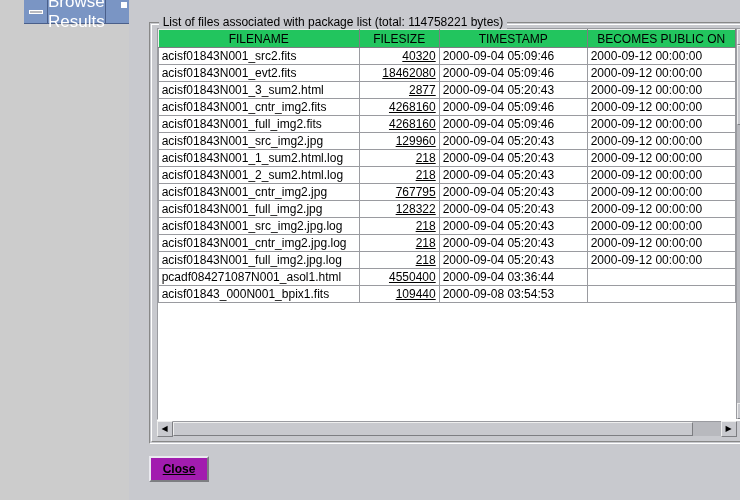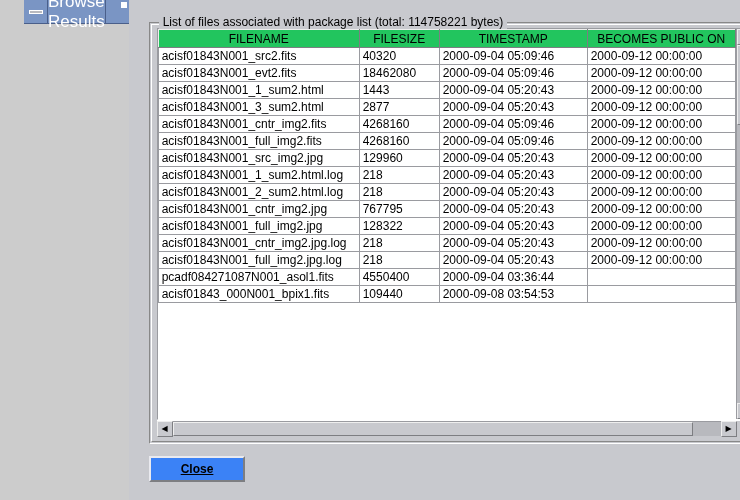--- a/index.html
+++ b/index.html
@@ -138,21 +138,21 @@
     white-space: nowrap;
   }
   td {
     border: 1px solid #9a9ba0;
     padding: 0 3px;
     height: 17px;
     background: #fff;
     white-space: nowrap;
     overflow: hidden;
   }
-  td.num { text-align: left; }
+  td.num { text-align: right; text-decoration: underline; }
   .vscroll {
     width: 16px;
     background: #c8c9ce;
     border-left: 1px solid #9a9ba0;
     display: flex;
     flex-direction: column;
   }
   .sbtn {
     width: 16px; height: 16px;
     background: #c8c9ce;
@@ -193,26 +193,26 @@
     border-left: 1px solid #eee;
     border-right: 1px solid #7d7e82;
     border-bottom: 1px solid #7d7e82;
   }
   .arrow { font-size: 8px; line-height: 1; color: #000; }
   .footer {
     padding-top: 12px;
   }
   .btn {
     display: inline-block;
-    background: #3b82f6;
+    background: #a21caf;
     border-top: 2px solid #eaeaef;
     border-left: 2px solid #eaeaef;
     border-right: 2px solid #7d7e82;
     border-bottom: 2px solid #7d7e82;
-    padding: 4px 30px;
+    padding: 4px 12px;
     font-size: 12px;
     font-weight: bold;
     text-decoration: underline;
     cursor: pointer;
   }
   col.c1 { width: 201px; }
   col.c2 { width: 80px; }
   col.c3 { width: 148px; }
   col.c4 { width: 148px; }
 </style>
@@ -262,26 +262,20 @@
                     <td>2000-09-04 05:09:46</td>
                     <td>2000-09-12 00:00:00</td>
                   </tr>
                   <tr>
                     <td>acisf01843N001_evt2.fits</td>
                     <td class="num">18462080</td>
                     <td>2000-09-04 05:09:46</td>
                     <td>2000-09-12 00:00:00</td>
                   </tr>
                   <tr>
-                    <td>acisf01843N001_1_sum2.html</td>
-                    <td class="num">1443</td>
-                    <td>2000-09-04 05:20:43</td>
-                    <td>2000-09-12 00:00:00</td>
-                  </tr>
-                  <tr>
                     <td>acisf01843N001_3_sum2.html</td>
                     <td class="num">2877</td>
                     <td>2000-09-04 05:20:43</td>
                     <td>2000-09-12 00:00:00</td>
                   </tr>
                   <tr>
                     <td>acisf01843N001_cntr_img2.fits</td>
                     <td class="num">4268160</td>
                     <td>2000-09-04 05:09:46</td>
                     <td>2000-09-12 00:00:00</td>
@@ -316,33 +310,39 @@
                     <td>2000-09-04 05:20:43</td>
                     <td>2000-09-12 00:00:00</td>
                   </tr>
                   <tr>
                     <td>acisf01843N001_full_img2.jpg</td>
                     <td class="num">128322</td>
                     <td>2000-09-04 05:20:43</td>
                     <td>2000-09-12 00:00:00</td>
                   </tr>
                   <tr>
+                    <td>acisf01843N001_src_img2.jpg.log</td>
+                    <td class="num">218</td>
+                    <td>2000-09-04 05:20:43</td>
+                    <td>2000-09-12 00:00:00</td>
+                  </tr>
+                  <tr>
                     <td>acisf01843N001_cntr_img2.jpg.log</td>
                     <td class="num">218</td>
                     <td>2000-09-04 05:20:43</td>
                     <td>2000-09-12 00:00:00</td>
                   </tr>
                   <tr>
                     <td>acisf01843N001_full_img2.jpg.log</td>
                     <td class="num">218</td>
                     <td>2000-09-04 05:20:43</td>
                     <td>2000-09-12 00:00:00</td>
                   </tr>
                   <tr>
-                    <td>pcadf084271087N001_asol1.fits</td>
+                    <td>pcadf084271087N001_asol1.html</td>
                     <td class="num">4550400</td>
                     <td>2000-09-04 03:36:44</td>
                     <td></td>
                   </tr>
                   <tr>
                     <td>acisf01843_000N001_bpix1.fits</td>
                     <td class="num">109440</td>
                     <td>2000-09-08 03:54:53</td>
                     <td></td>
                   </tr>

